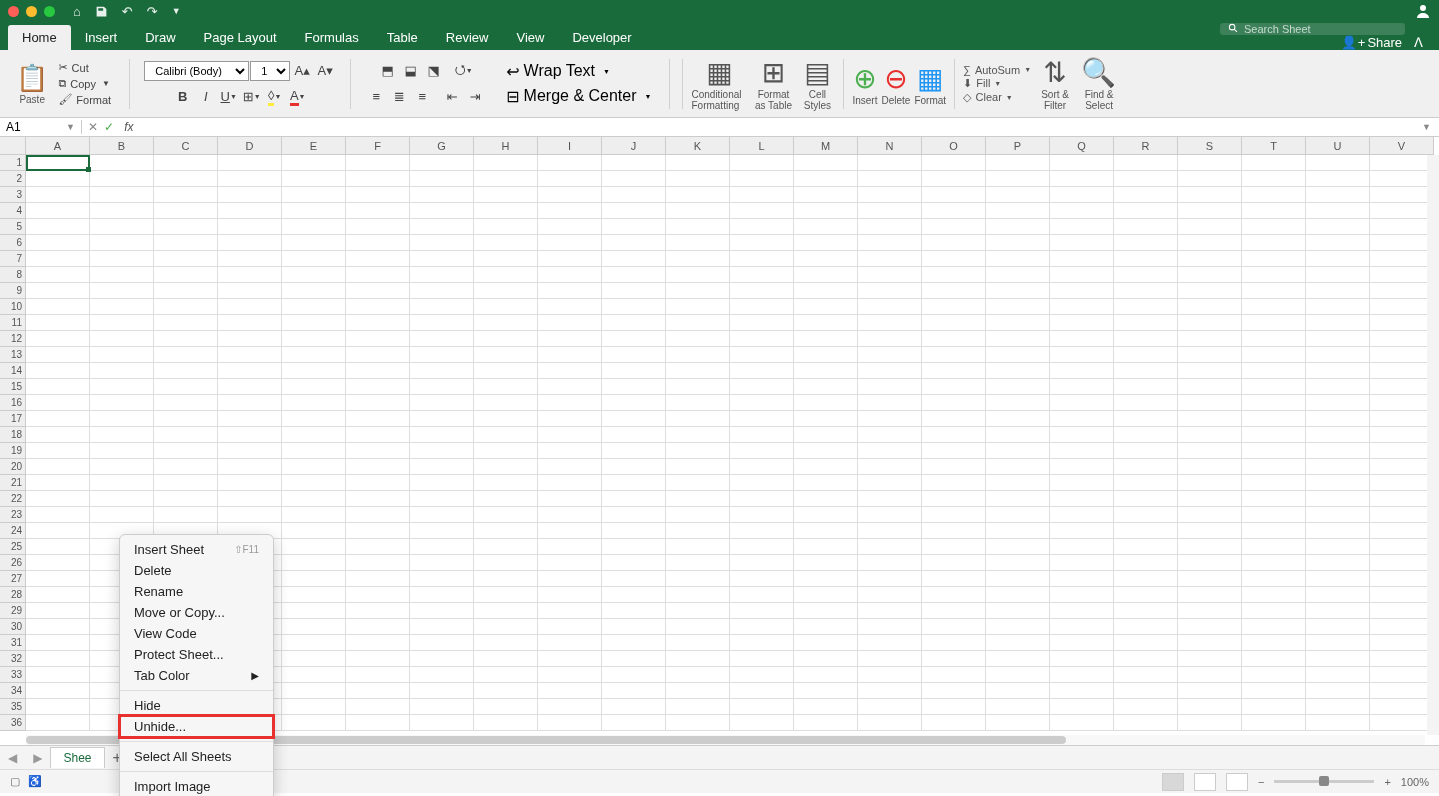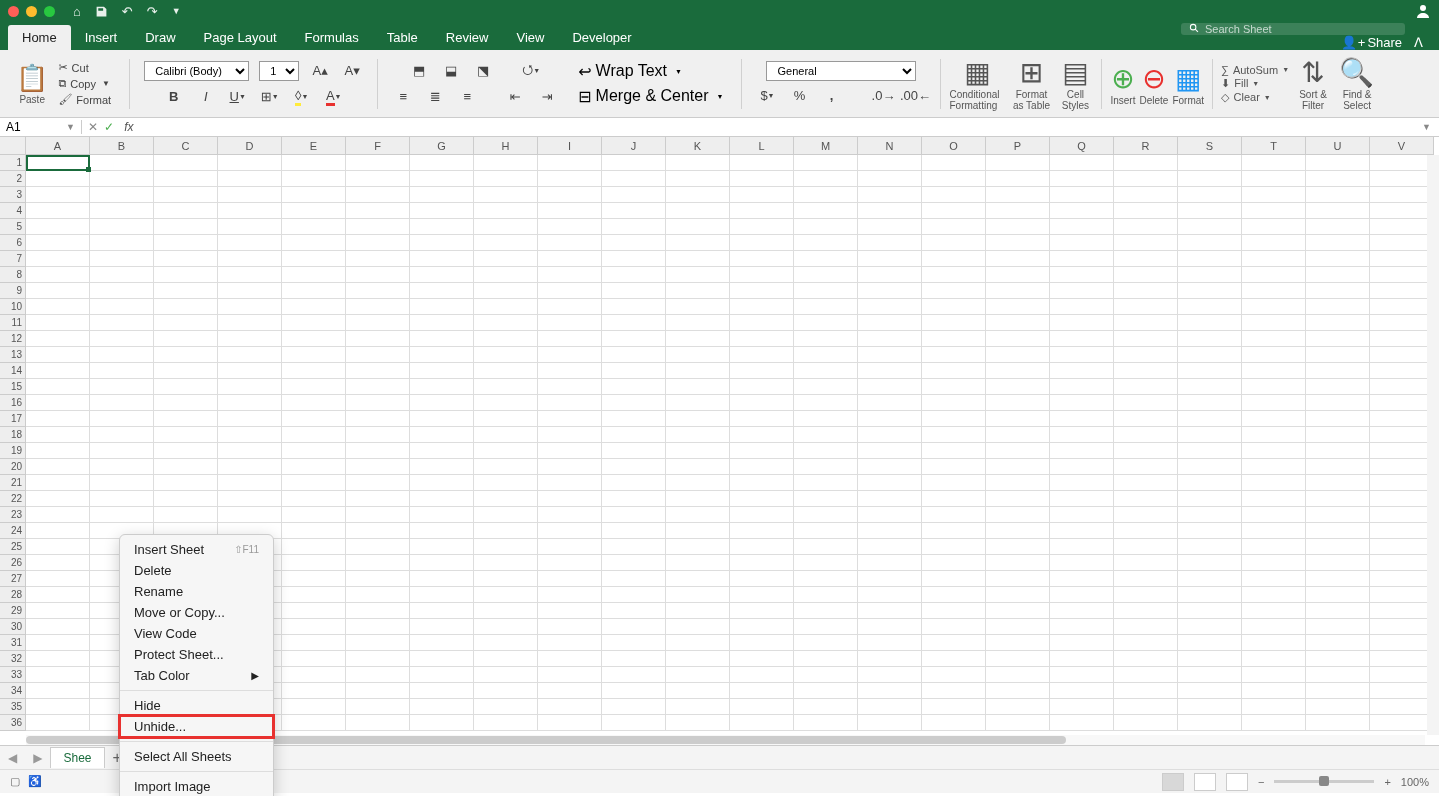--- a/index.html
+++ b/index.html
@@ -11,35 +11,35 @@
 .tl { width: 11px; height: 11px; border-radius: 50%; }
 .tl-close { background: #ff5f57; }
 .tl-min { background: #febc2e; }
 .tl-max { background: #28c840; }
 .tb-icons { display: flex; gap: 14px; margin-left: 18px; align-items: center; }
 .tb-icon { color: #fff; font-size: 13px; opacity: 0.9; }
 .title-text { position: absolute; left: 50%; transform: translateX(-50%); display: flex; align-items: center; gap: 6px; }
 .doc-icon { width: 12px; height: 14px; background: #fff; border-radius: 1px; position: relative; }
 .doc-icon::after { content: "X"; position: absolute; font-size: 8px; color: #1a6b3c; left: 2px; top: 2px; font-weight: bold; }
 .tb-right { margin-left: auto; display: flex; align-items: center; gap: 10px; }
-.search-box { background: rgba(255,255,255,0.15); border-radius: 3px; padding: 0 8px; width: 224px; display: flex; align-items: center; gap: 5px; font-size: 11px; color: rgba(255,255,255,0.7); margin-top: 35px; }
+.search-box { background: rgba(255,255,255,0.15); border-radius: 3px; padding: 0 8px; width: 185px; display: flex; align-items: center; gap: 5px; font-size: 11px; color: rgba(255,255,255,0.7); margin-top: 35px; }
 
 
 .ribbon-tabs { background: #1a6b3c; height: 28px; display: flex; align-items: flex-end; padding: 0 8px; }
 .rtab { padding: 5px 14px; color: #fff; font-size: 13px; cursor: pointer; }
 .rtab.active { background: #f0f0f0; color: #222; border-radius: 3px 3px 0 0; }
 .rtab-right { margin-left: auto; display: flex; align-items: center; gap: 2px; color: #fff; font-size: 13px; padding-right: 8px; }
 .collapse-btn { color: #fff; font-size: 13px; margin-left: 10px; }
 
 
 .ribbon { background: #f0f0f0; border-bottom: 1px solid #ccc; height: 68px; display: flex; align-items: center; padding: 4px 10px; gap: 4px; }
 .rgroup { display: flex; flex-direction: column; align-items: center; justify-content: center; height: 100%; padding: 0 6px; }
 .rbtn { display: flex; flex-direction: column; align-items: center; font-size: 10px; color: #555; cursor: pointer; }
 .divider { width: 1px; height: 50px; background: #d0d0d0; margin: 0 4px; }
-.row { display: flex; align-items: center; gap: 10px; }
+.row { display: flex; align-items: center; gap: 1px; }
 .small-btn { border: 1px solid #ccc; background: #fff; padding: 2px 6px; font-size: 11px; height: 20px; display: flex; align-items: center; cursor: pointer; }
 .icon-btn { width: 22px; height: 22px; border: 1px solid transparent; display: flex; align-items: center; justify-content: center; cursor: pointer; font-size: 13px; color: #444; }
 select.small-btn { border: 1px solid #999; }
 .font-name { width: 105px; }
 .font-size { width: 40px; }
 .num-format { width: 150px; }
 .clip-col { display: flex; flex-direction: column; gap: 1px; font-size: 11px; color: #444; }
 .clip-item { display: flex; align-items: center; gap: 4px; cursor: pointer; padding: 1px 4px; }
 .paste-col { display: flex; flex-direction: column; align-items: center; }
 .paste-icon { font-size: 26px; }
@@ -233,33 +233,20 @@
         <span style="font-size:7px;margin-left:4px">▼</span>
       </div>
     <div class="clip-item">
         <span>⊟</span>
         <span>Merge &amp; Center</span>
         <span style="font-size:7px;margin-left:4px">▼</span>
       </div>
   </div>
   <div class="divider"></div>
 
-  <div class="rgroup" style="gap:4px">
-    <select class="small-btn num-format"><option>General</option></select>
-    <div class="row">
-      <div class="icon-btn">$<span style="font-size:7px">▼</span></div>
-      <div class="icon-btn">%</div>
-      <div class="icon-btn">
-          <b>,</b>
-        </div>
-      <div style="width:10px"></div>
-      <div class="icon-btn">.0→</div>
-      <div class="icon-btn">.00←</div>
-    </div>
-  </div>
   <div class="divider"></div>
 
   <div class="rbtn">
     <span class="big-icon">▦</span>
     <span style="max-width:56px;line-height:1.1">Conditional Formatting</span>
   </div>
   <div class="rbtn">
     <span class="big-icon">⊞</span>
     <span style="max-width:44px;text-align:center;line-height:1.1">Format as Table</span>
   </div>

